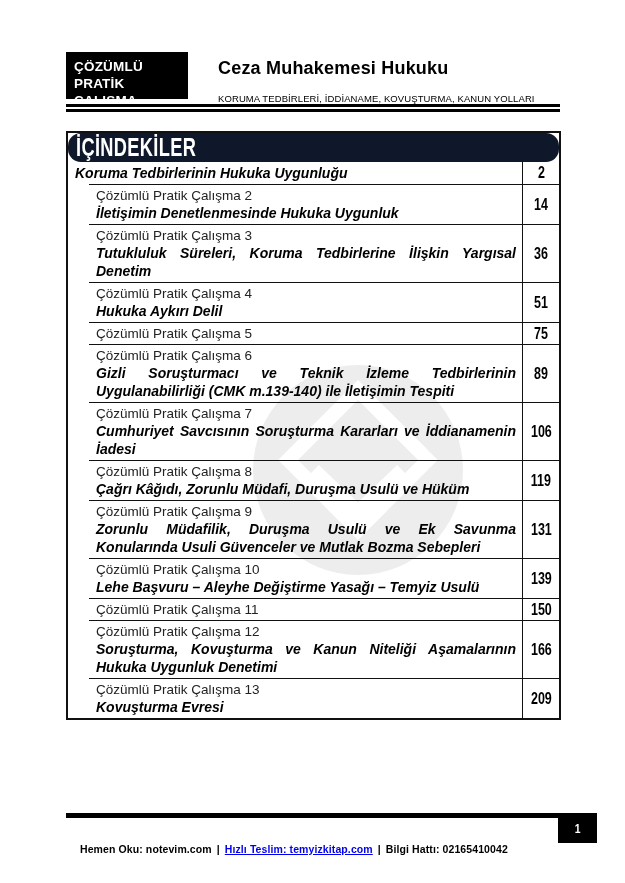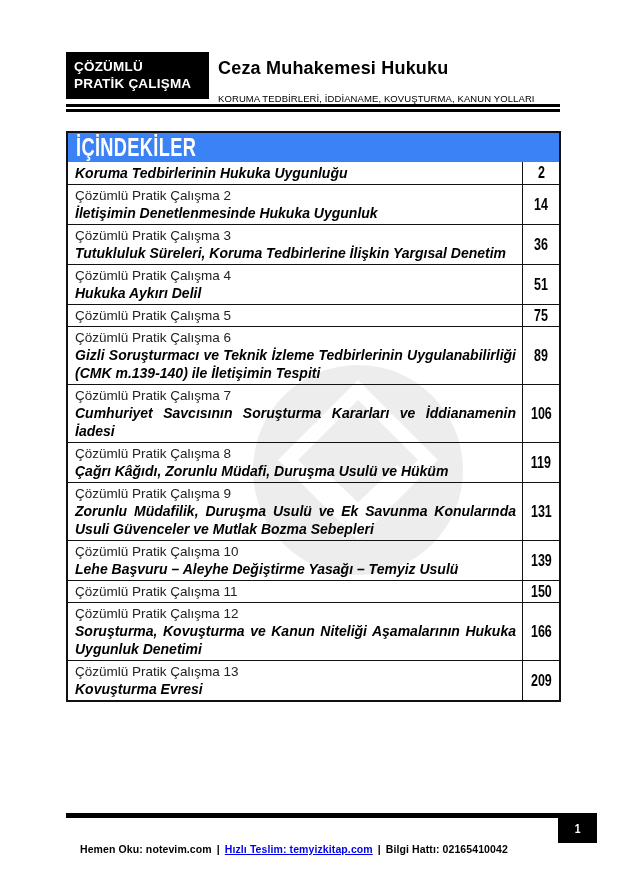--- a/index.html
+++ b/index.html
@@ -11,21 +11,21 @@
     background: #ffffff;
     font-family: "Liberation Sans", sans-serif;
     color: #000;
     overflow: hidden;
   }
 
   
   .badge {
     position: absolute;
     left: 66px; top: 52px;
-    width: 143px; height: 47px;
+    width: 122px; height: 47px;
     background: #000;
     color: #fff;
     padding: 6px 0 0 8px;
     font-weight: bold;
     font-size: 13.5px;
     line-height: 17px;
     letter-spacing: 0.2px;
   }
   .head-right {
     position: absolute;
@@ -64,42 +64,43 @@
   
   .toc {
     position: absolute;
     left: 66px; top: 131px;
     width: 495px;
     border: 2px solid #111;
     background: transparent;
     z-index: 1;
   }
   .toc-header {
-    background: #3b82f6;
+    background: #0f172a;
     color: #fff;
     height: 29px;
     overflow: hidden;
     padding-left: 8px;
     display: flex;
     align-items: center;
+    border-radius: 13px;
   }
   .toc-header .condensed {
     display: inline-block;
     font-weight: bold;
     font-size: 26px;
     letter-spacing: 0.5px;
     transform: scaleX(0.70) scaleY(1.02);
     transform-origin: left center;
     white-space: nowrap;
   }
   .toc-row {
     display: flex;
     align-items: stretch;
   }
-  .toc-row + .toc-row { border-top: 1.5px solid #111; }
+  .toc-row + .toc-row { border-top: 1.5px solid #111; margin-left: 21px; }
   .toc-cell-main {
     flex: 1 1 auto;
     padding: 2px 6px 2px 7px;
     min-width: 0;
   }
   .toc-line1 {
     font-size: 13.5px;
     line-height: 17px;
     color: #222;
   }

